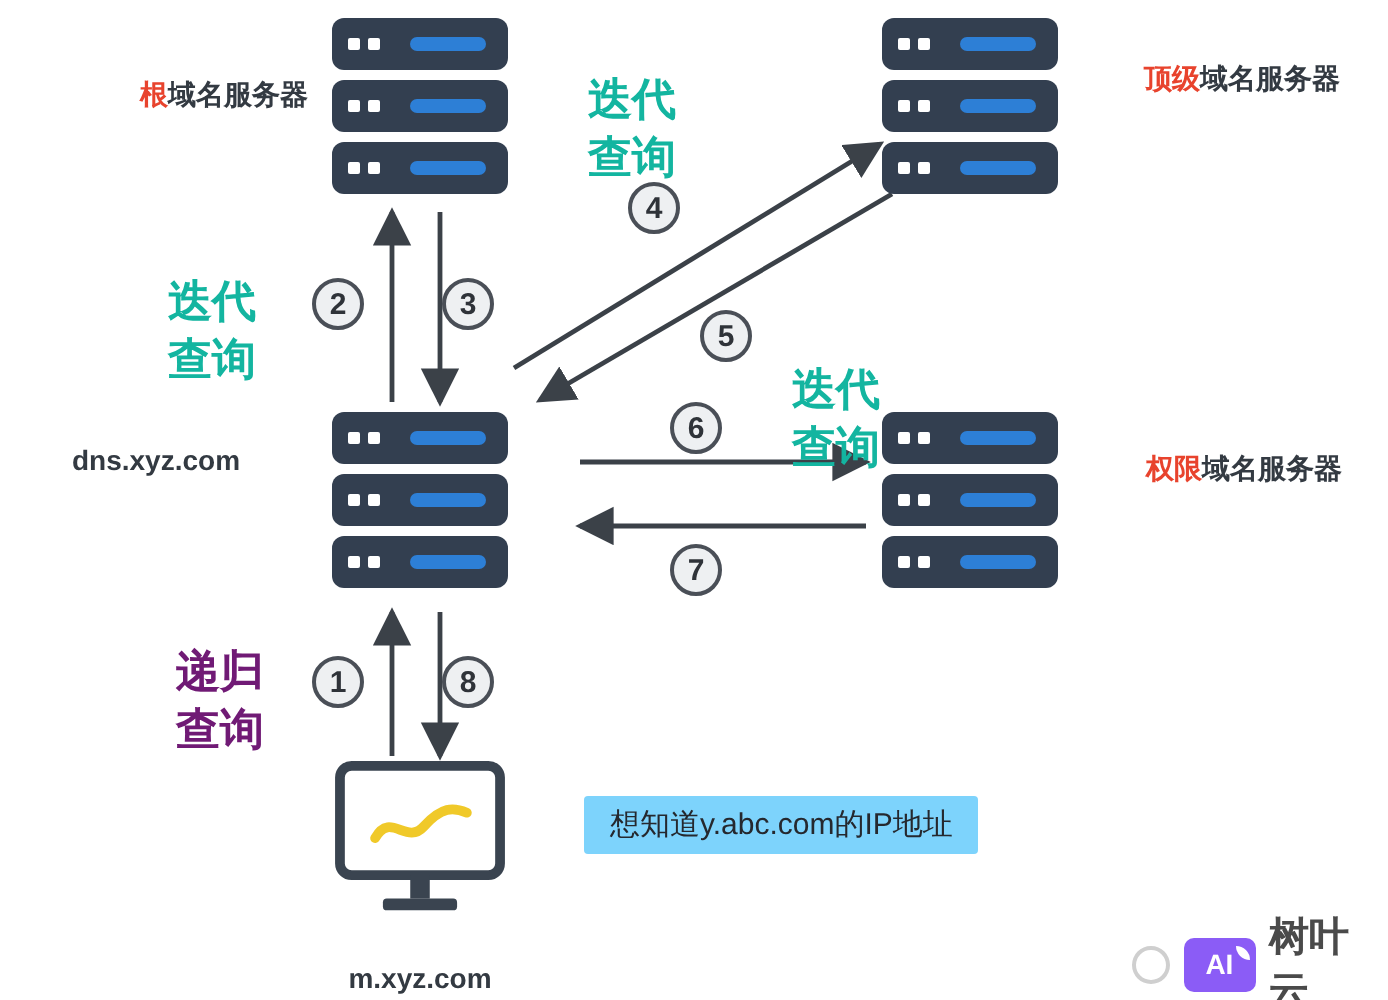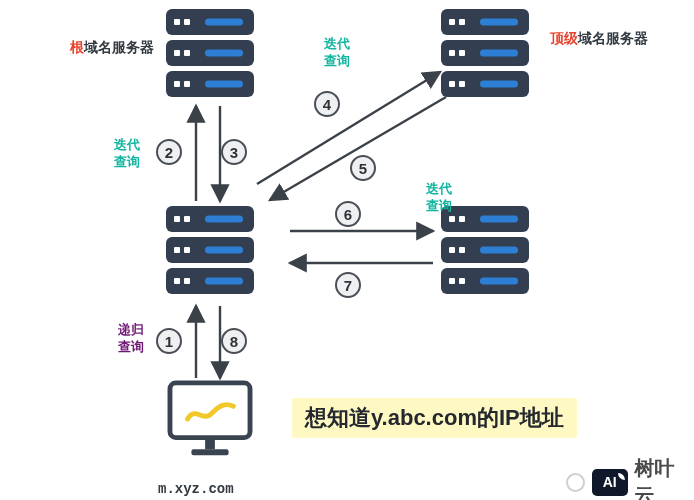--- a/index.html
+++ b/index.html
@@ -3,41 +3,41 @@
 <meta charset="utf-8">
 <style>
   html,body{margin:0;padding:0;}
   body{
     width:694px;height:500px;position:relative;background:#ffffff;
     font-family:"Liberation Sans",sans-serif;overflow:hidden;
   }
   .abs{position:absolute;}
   .node-label{font-weight:bold;font-size:14px;color:#333a42;line-height:1.35;z-index:2;}
   .node-label .em{color:#e8432d;}
-  .annot{font-weight:bold;font-size:13px;width:56px;text-align:right;line-height:1.3;z-index:2;}
+  .annot{font-weight:bold;font-size:22px;width:56px;text-align:left;line-height:1.3;z-index:2;}
   .annot span{display:block;}
   .teal{color:#13b5a0;}
   .purple{color:#701a75;}
   .step{
     width:26px;height:26px;border-radius:50%;border:2px solid #4a4f57;background:#eef0f2;
     color:#2f3339;font-weight:bold;font-size:15px;display:flex;align-items:center;
     justify-content:center;z-index:3;box-sizing:border-box;
   }
   .callout{
-    background:#fef9c3;color:#25282e;font-weight:bold;font-size:22px;
+    background:#7dd3fc;color:#25282e;font-weight:normal;font-size:15px;
     padding:5px 13px;border-radius:2px;z-index:2;white-space:nowrap;
   }
   .server{width:90px;height:90px;z-index:2;}
   .monitor{width:88px;height:82px;z-index:2;}
-  .center{font-family:Liberation Mono, monospace;}
+  .center{text-align:center;}
   .right{text-align:right;}
   #arrows{position:absolute;left:0;top:0;z-index:1;}
   .wm{display:flex;align-items:center;gap:7px;z-index:2;}
   .wm-box{
-    width:36px;height:27px;background:#0f172a;border-radius:5px;color:#fff;font-weight:bold;
+    width:36px;height:27px;background:#8b5cf6;border-radius:5px;color:#fff;font-weight:bold;
     font-size:14px;display:flex;align-items:center;justify-content:center;position:relative;
   }
   .wm-leaf{position:absolute;right:3px;top:4px;width:7px;height:7px;background:#fff;border-radius:0 100% 0 100%;}
   .wm-text{font-size:20px;font-weight:bold;color:#4a4a4a;}
   .wm-circ{width:15px;height:15px;border:2px solid #cfcfcf;border-radius:50%;background:#fff;}
 </style>
 </head>
 <body>
 
 <svg width="0" height="0" style="position:absolute" aria-hidden="true">
@@ -107,23 +107,27 @@
   <span class="em">根</span><span>域名服务器</span>
 </div>
 
 <div class="abs node-label center" style="left:550px;top:30px;width:142px">
   <div>
     <span class="em">顶级</span><span>域名服务器</span>
   </div>
 </div>
 
 <div class="abs node-label center" style="left:0px;top:221px;width:156px">
+  <div>dns.xyz.com</div>
 </div>
 
 <div class="abs node-label center" style="left:550px;top:225px;width:144px">
+  <div>
+    <span class="em">权限</span><span>域名服务器</span>
+  </div>
 </div>
 
 <div class="abs node-label center" style="left:158px;top:480px;width:104px">m.xyz.com</div>
 
 <div class="abs annot teal" style="left:84px;top:137px">
   <span>迭代</span>
   <span>查询</span>
 </div>
 <div class="abs annot teal" style="left:294px;top:36px">
   <span>迭代</span>

